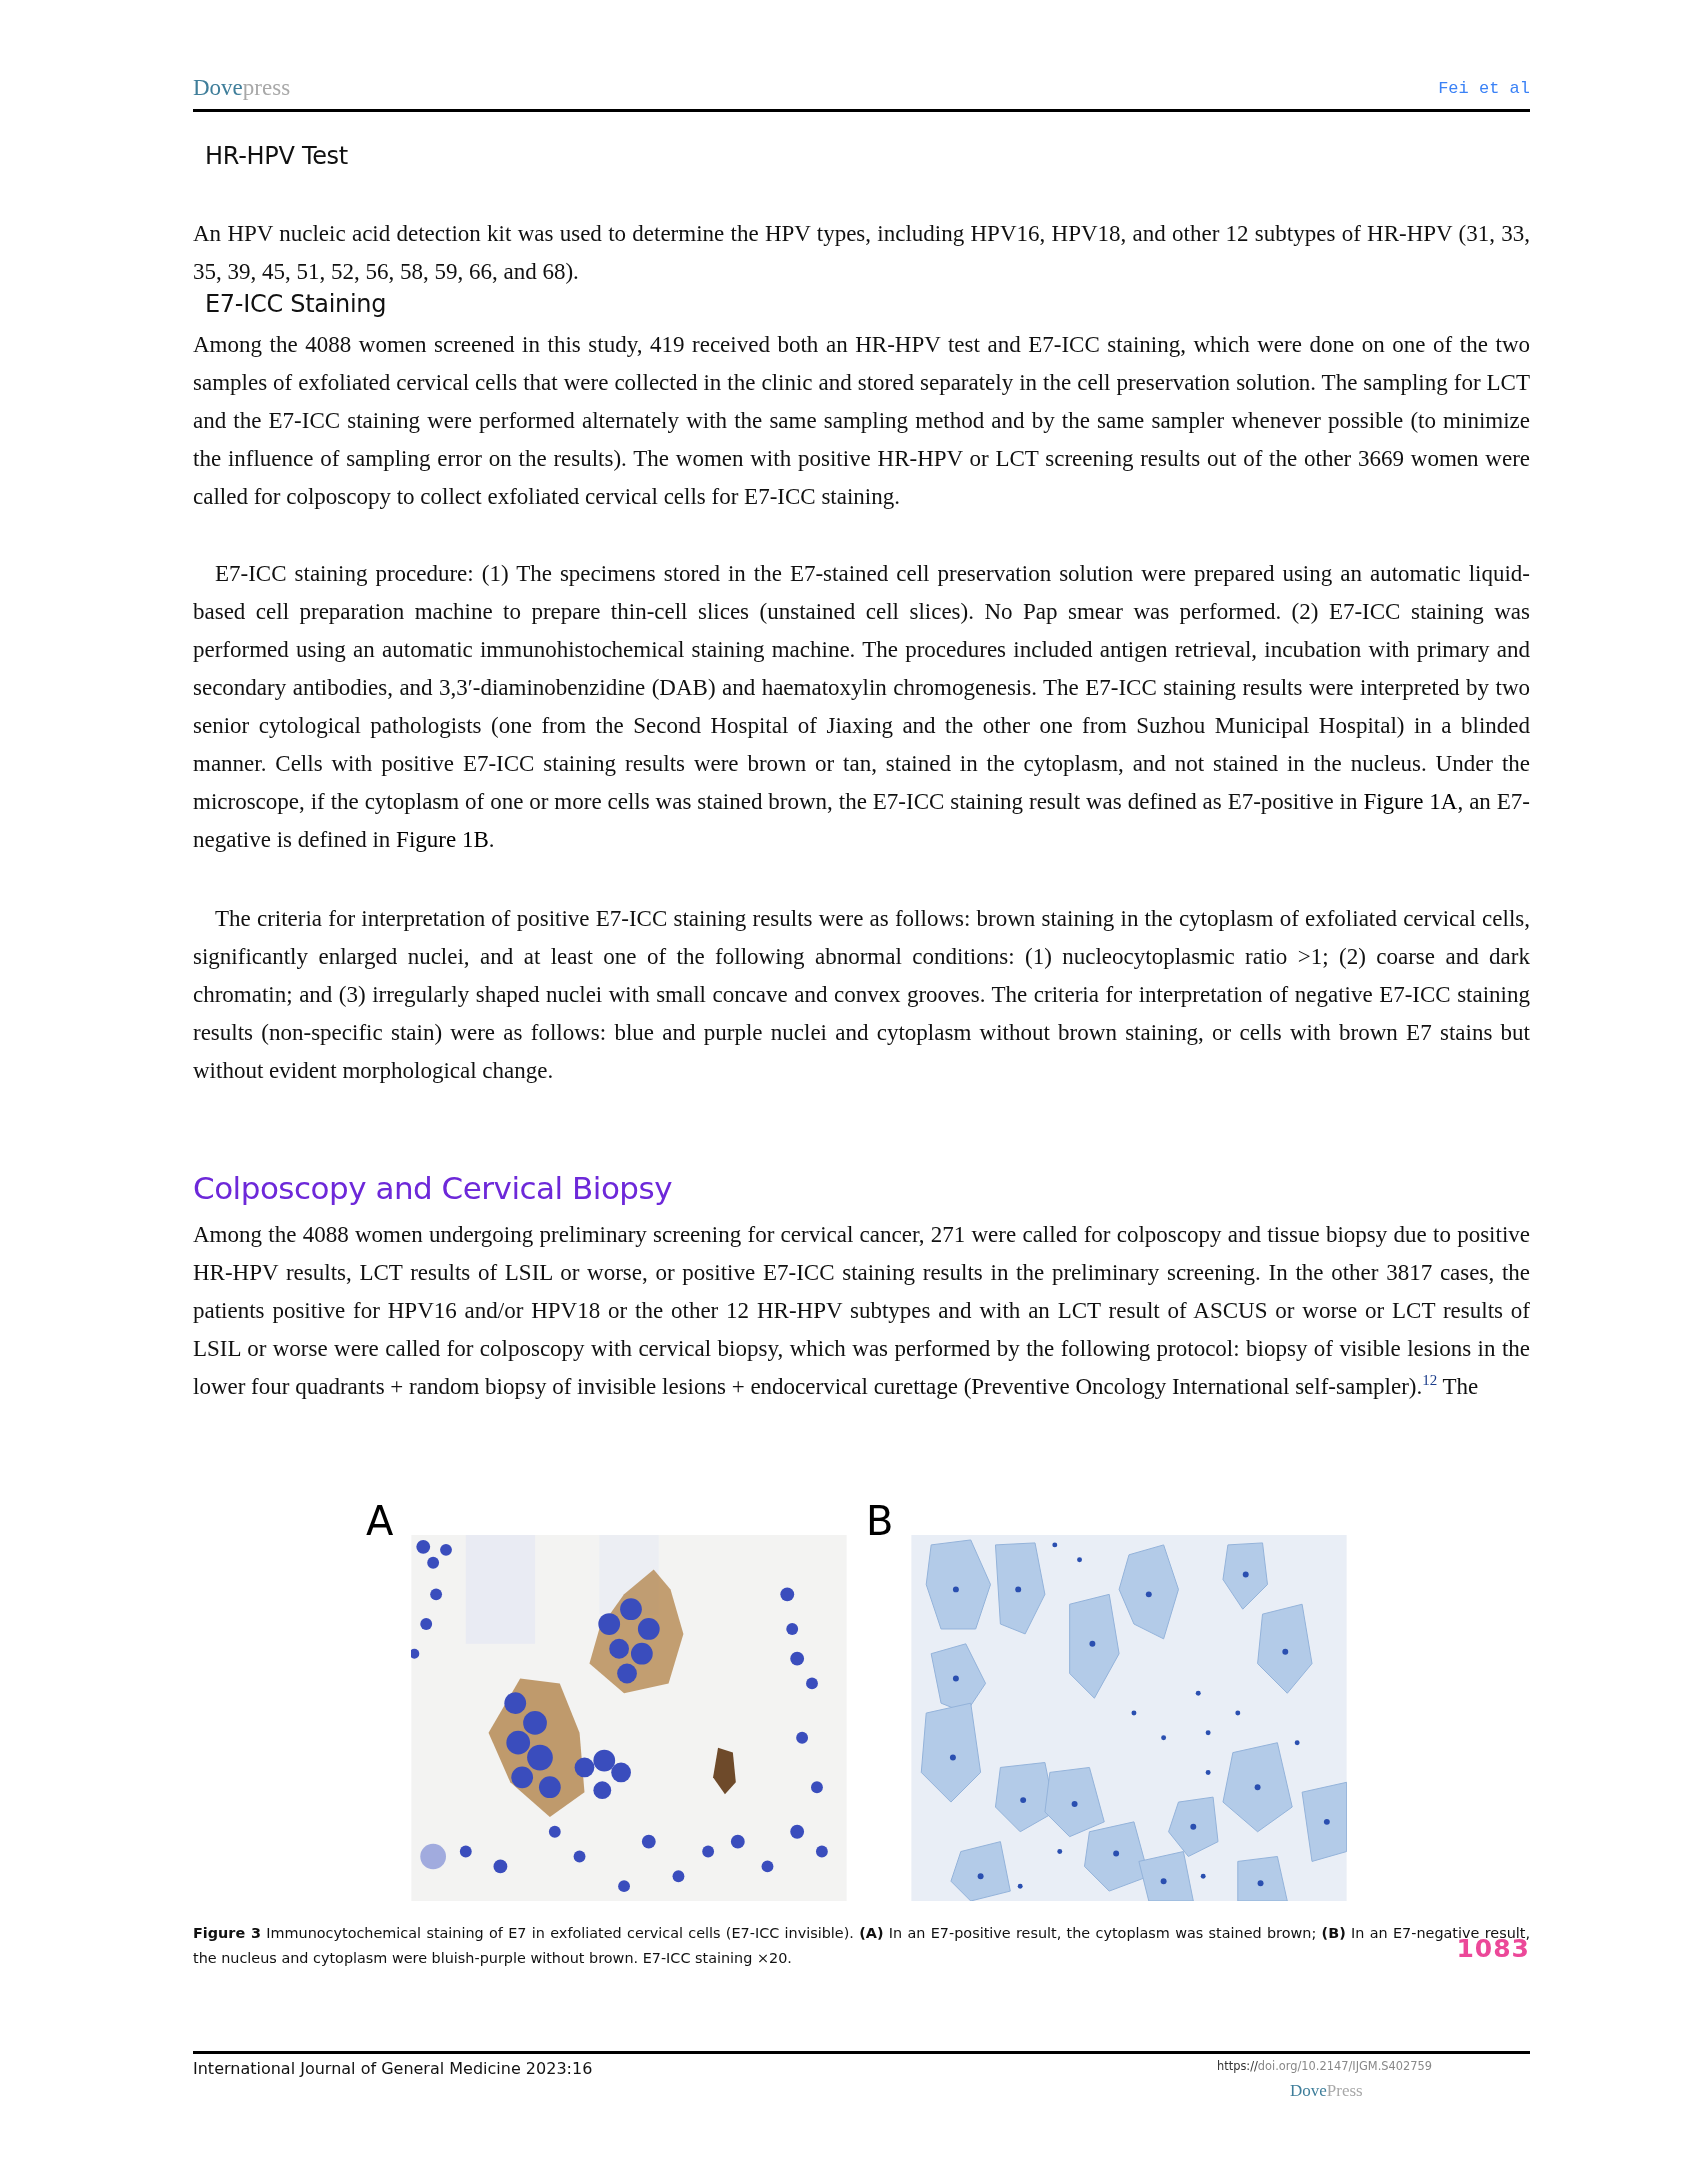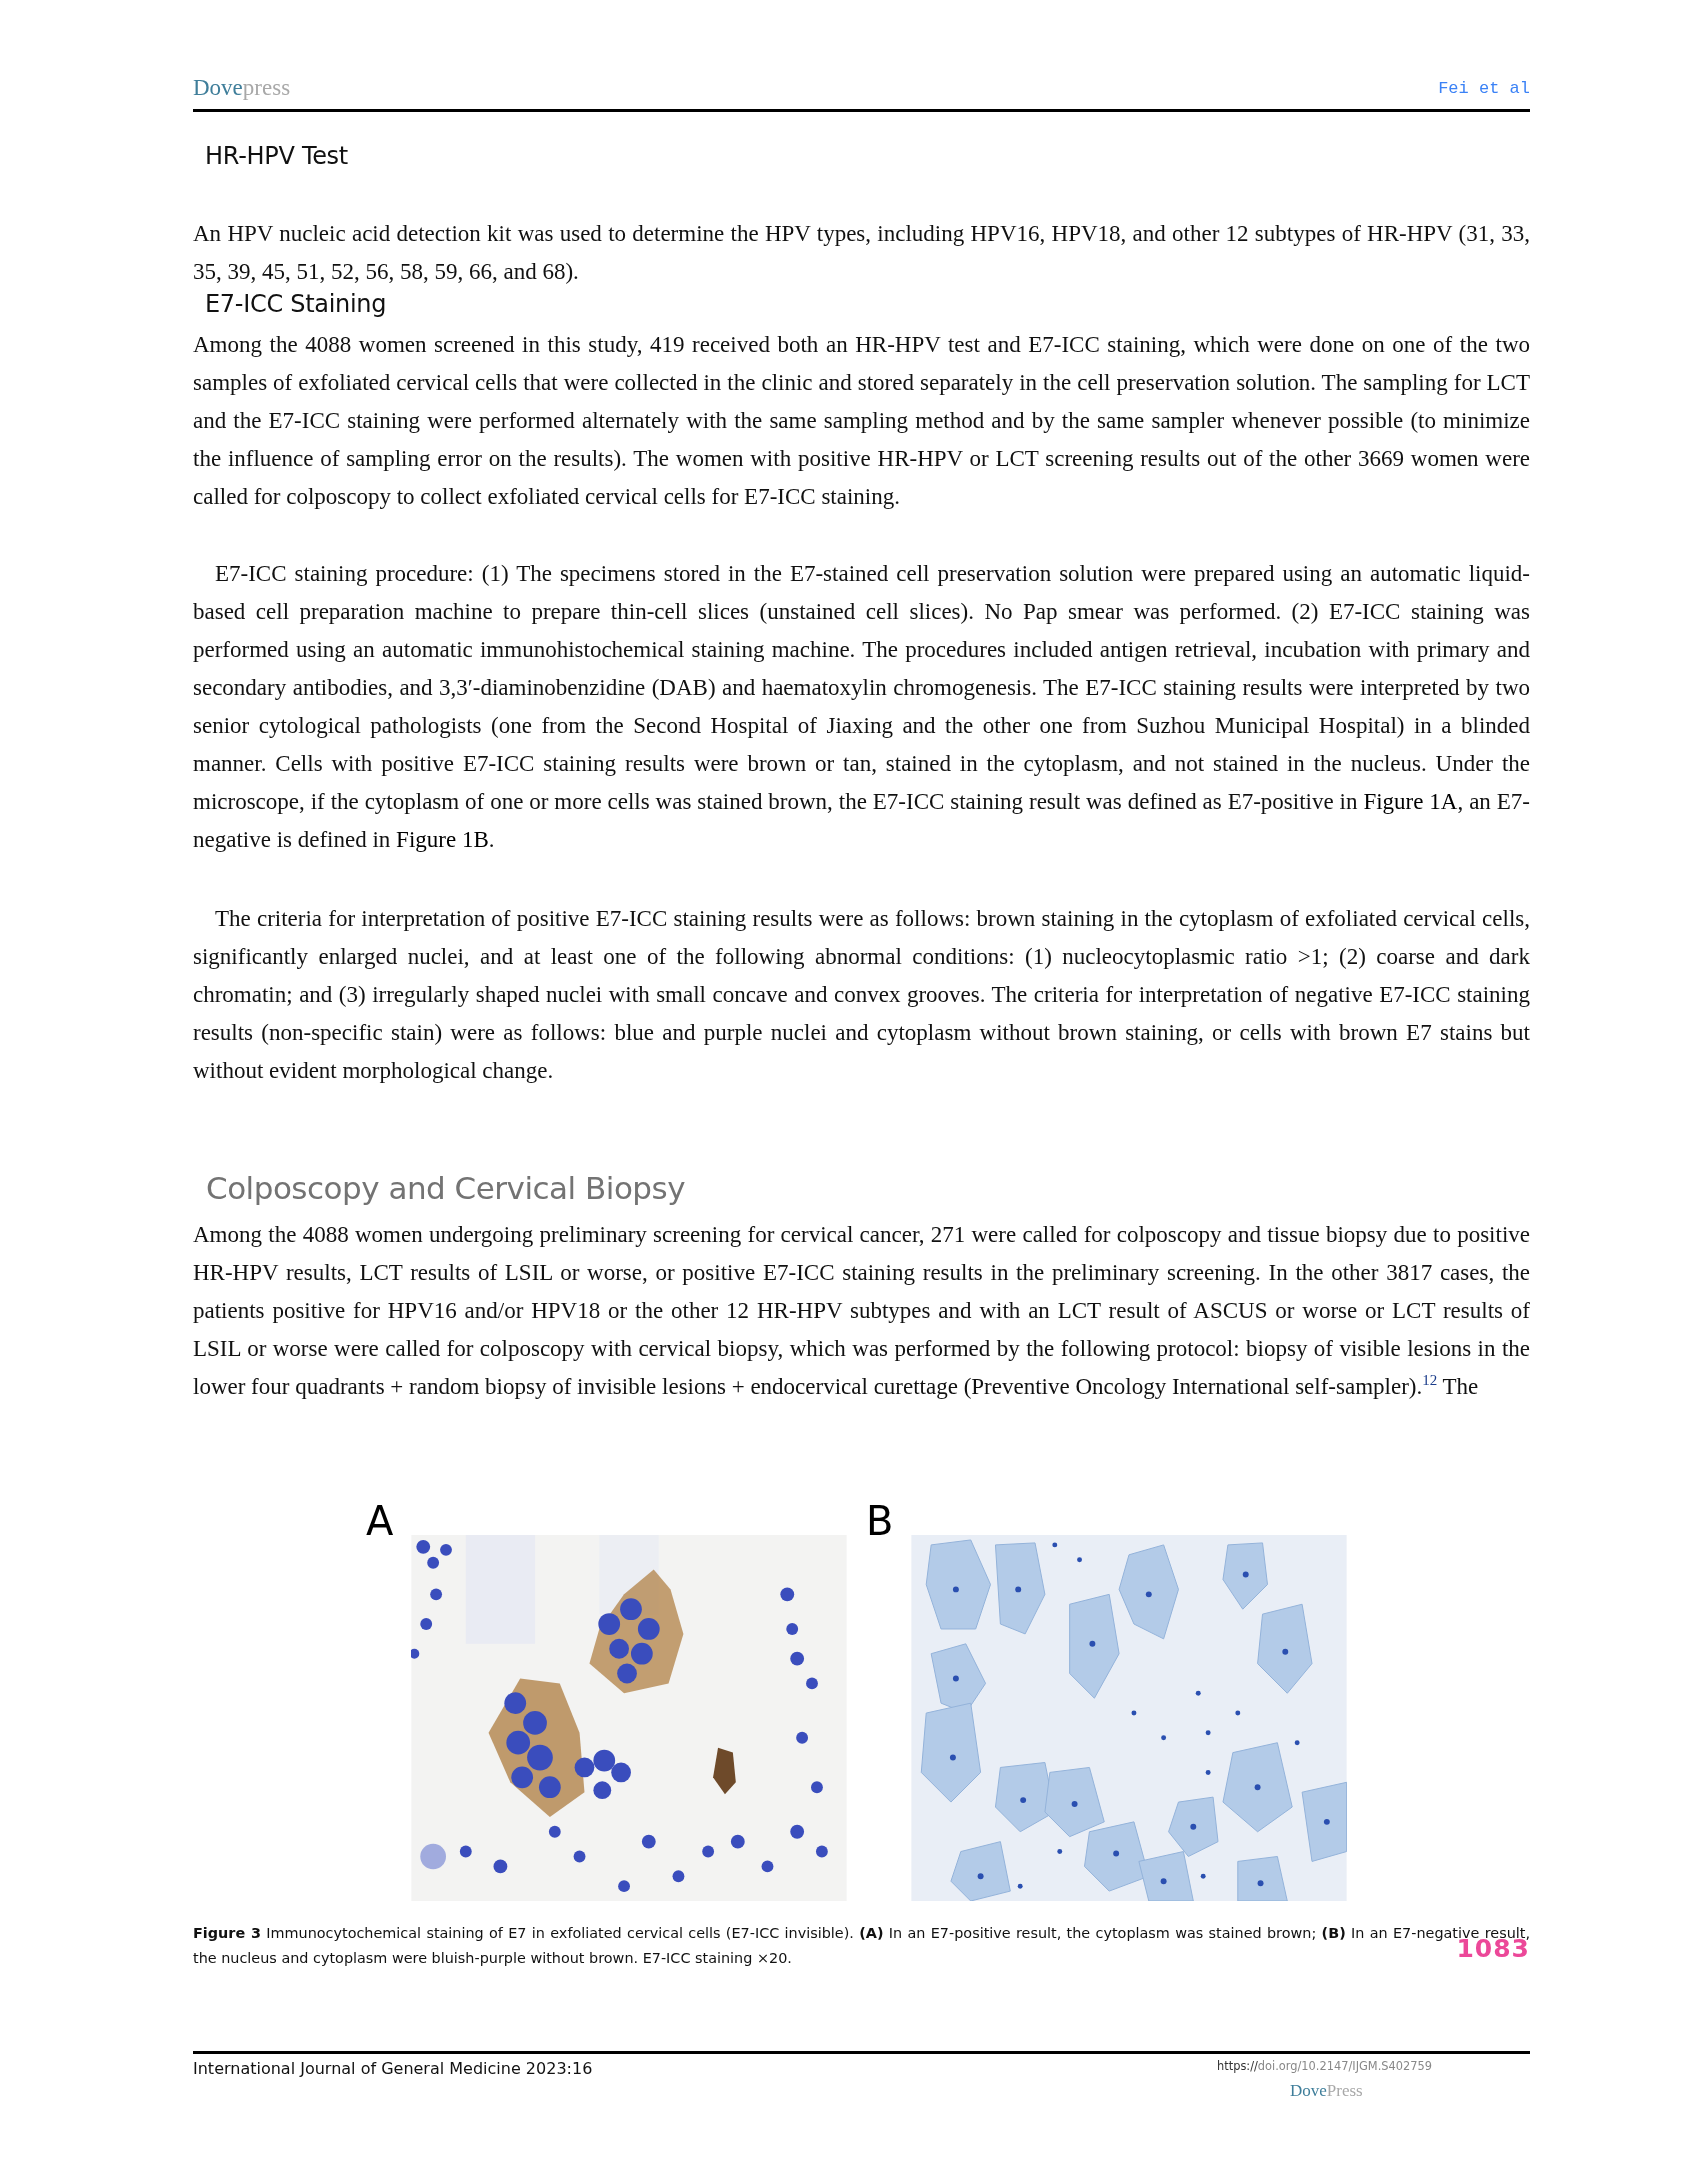--- a/index.html
+++ b/index.html
@@ -4,21 +4,21 @@
   <style>
     html, body { margin: 0; padding: 0; background: #ffffff; }
     body { width: 1683px; height: 2178px; position: relative; overflow: hidden; color: #111; }
     .page { position: absolute; left: 193px; top: 0; width: 1337px; }
     .header { position: absolute; top: 73px; left: 0; width: 1337px; height: 36px; border-bottom: 3px solid #000; }
     .brand { position: absolute; left: 0; top: 2px; font-family: "Liberation Serif", serif; font-size: 23px; }
     .brand .dove { color: #3f7e9a; }
     .brand .press { color: #a8a8a8; }
     .author { position: absolute; right: 0; top: 6px; font-family: Liberation Mono, monospace; font-size: 17px; color: #3b82f6; }
     .sub { position: absolute; left: 12px; font-family: "DejaVu Sans", sans-serif; font-size: 24px; color: #111; letter-spacing: -0.3px; }
-    .sec { position: absolute; left: 13px; font-family: "DejaVu Sans", sans-serif; font-size: 31px; color: #737373; letter-spacing: -0.5px; text-align: center; }
+    .sec { position: absolute; left: 0; font-family: "DejaVu Sans", sans-serif; font-size: 31px; color: #6d28d9; letter-spacing: -0.5px; text-align: center; }
     .para { position: absolute; left: 0; width: 1337px; font-family: "Liberation Serif", serif; font-size: 23px; line-height: 38px; text-align: justify; color: #111; margin: 0; }
     .para.indent { text-indent: 22px; }
     .link { color: #000000; }
     sup { font-size: 15px; color: #1a3c8a; vertical-align: 9px; line-height: 0; }
     .figure { position: absolute; top: 1500px; left: 173px; width: 990px; height: 406px; }
     .panel-label { position: absolute; font-family: "DejaVu Sans", sans-serif; font-size: 40px; color: #000; }
     .panel { position: absolute; top: 35px; width: 436px; height: 366px; overflow: hidden; }
     .caption { position: absolute; top: 1921px; left: 0; width: 1337px; font-family: "DejaVu Sans", sans-serif; font-size: 14.4px; line-height: 25px; text-align: justify; color: #111; }
     .caption b { font-weight: bold; }
     .footer-rule { position: absolute; top: 2051px; left: 0; width: 1337px; border-top: 3px solid #000; }

